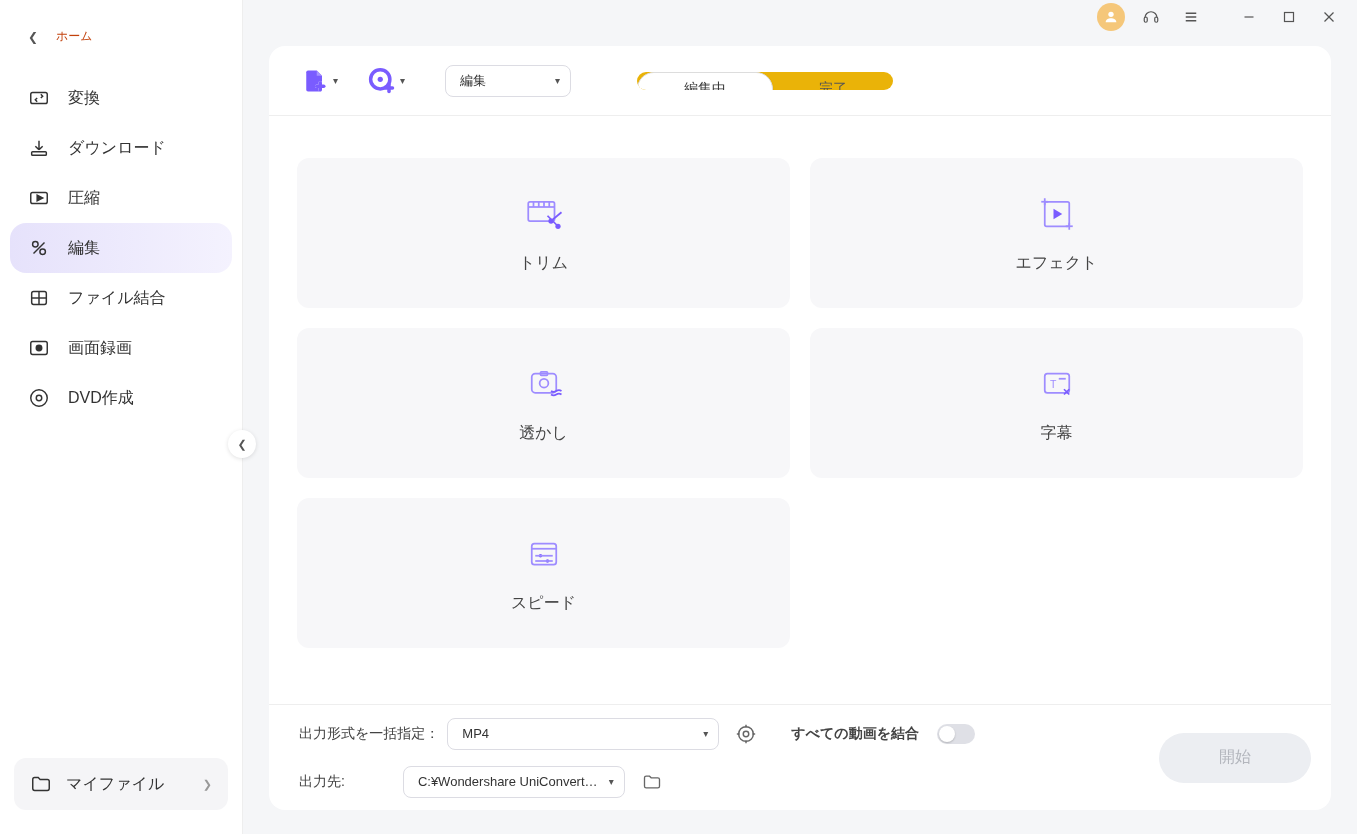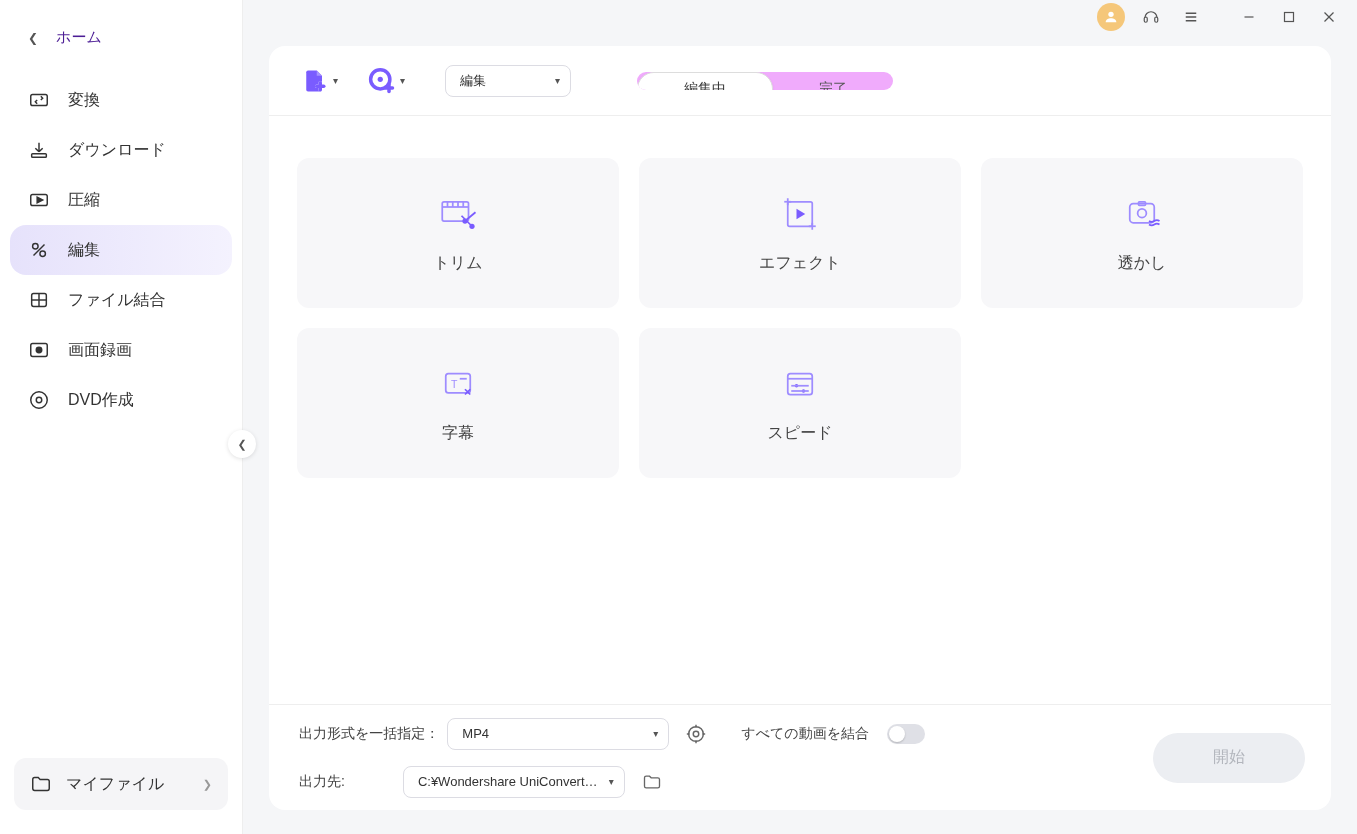--- a/index.html
+++ b/index.html
@@ -3,21 +3,21 @@
 <meta charset="utf-8">
 <style>
 * { box-sizing: border-box; margin: 0; padding: 0; }
 body { font-family: "Segoe UI", "Hiragino Kaku Gothic ProN", Meiryo, sans-serif; font-size: 14px; color: #333; background: #fff; overflow: hidden; width: 1357px; height: 834px; }
 .app { display: flex; width: 100%; height: 100%; }
 
 
 .sidebar { width: 243px; height: 100%; background: #fff; border-right: 1px solid #eee; display: flex; flex-direction: column; position: relative; padding: 10px 0; }
 .home-row { display: flex; align-items: center; padding: 18px 30px 18px 28px; cursor: pointer; }
 .home-row .chevron-left { margin-right: 18px; font-size: 12px; color: #555; }
-.home-row .label { font-size: 15px; color: #4c1d95; }
+.home-row .label { font-size: 12px; color: #c2410c; }
 .nav { margin-top: 10px; padding: 0 10px; }
 .nav-item { display: flex; align-items: center; height: 50px; padding: 0 18px; border-radius: 16px; cursor: pointer; }
 .nav-item.active { background: linear-gradient(90deg, #e6e2fb 0%, #f4f2fe 100%); }
 .nav-item .icon { width: 22px; height: 22px; margin-right: 18px; display: inline-flex; align-items: center; justify-content: center; }
 .nav-item .icon svg { width: 22px; height: 22px; }
 .nav-item .label { font-size: 16px; color: #333; }
 .sidebar-spacer { flex: 1; }
 .myfiles { margin: 0 14px 14px 14px; height: 52px; border-radius: 12px; background: #f5f5f7; display: flex; align-items: center; padding: 0 16px; cursor: pointer; }
 .myfiles .icon { width: 22px; height: 22px; margin-right: 14px; display: inline-flex; align-items: center; justify-content: center; }
 .myfiles .label { flex: 1; font-size: 16px; color: #333; }
@@ -36,44 +36,44 @@
 
 
 .content-panel { flex: 1; margin: 12px 26px 24px 26px; background: #fff; border-radius: 16px; display: flex; flex-direction: column; }
 .panel-top { height: 70px; border-bottom: 1px solid #eee; display: flex; align-items: center; padding: 0 32px; }
 .add-btn { display: inline-flex; align-items: center; cursor: pointer; margin-right: 30px; }
 .add-btn .main-icon { width: 28px; height: 28px; display: inline-flex; align-items: center; justify-content: center; }
 .add-btn .caret { font-size: 10px; color: #555; margin-left: 4px; }
 .select-box { height: 32px; border: 1px solid #dcdce3; border-radius: 8px; background: #fff; display: inline-flex; align-items: center; padding: 0 10px 0 14px; cursor: pointer; font-size: 13px; color: #333; }
 .select-box .caret { font-size: 10px; color: #555; margin-left: 10px; }
 .select-edit { width: 126px; }
-.segmented { display: inline-flex; height: 18px; border-radius: 999px; background: #f0abfc; margin-left: 66px; overflow: hidden; }
+.segmented { display: inline-flex; height: 18px; border-radius: 999px; background: #eab308; margin-left: 66px; overflow: hidden; }
 .seg-btn { padding: 0 46px; height: 34px; display: inline-flex; align-items: center; justify-content: center; font-size: 14px; color: #555; cursor: pointer; }
 .seg-btn.active { background: #fff; border-radius: 999px; box-shadow: 0 1px 3px rgba(0,0,0,.06); color: #333; margin: 0; border: 1px solid #ddd; }
 
 
 .tiles-wrap { flex: 1; padding: 42px 28px 20px 28px; overflow: auto; }
-.tiles { display: grid; grid-template-columns: repeat(3, 1fr); gap: 20px; }
+.tiles { display: grid; grid-template-columns: repeat(2, 1fr); gap: 20px; }
 .tile { height: 150px; background: #f7f7f9; border-radius: 12px; display: flex; flex-direction: column; align-items: center; justify-content: center; cursor: pointer; }
 .tile .tile-icon { width: 42px; height: 42px; display: inline-flex; align-items: center; justify-content: center; margin-bottom: 18px; }
 .tile .tile-label { font-size: 16px; color: #444; }
 
 
 .footer { height: 106px; border-top: 1px solid #eee; display: flex; align-items: center; padding: 0 30px; position: relative; flex-wrap: wrap; }
 .footer-rows { display: flex; flex-direction: column; gap: 16px; }
 .footer-row { display: flex; align-items: center; }
 .footer-label { font-size: 14px; color: #444; margin-right: 8px; }
-.format-select { width: 222px; }
+.format-select { width: 272px; }
 .output-select { width: 222px; }
 .icon-btn { width: 30px; height: 30px; border-radius: 6px; display: inline-flex; align-items: center; justify-content: center; cursor: pointer; margin-left: 12px; color: #666; }
 .merge-group { display: inline-flex; align-items: center; margin-left: 30px; }
-.merge-label { font-size: 14px; color: #444; margin-right: 18px; }
+.merge-label { font-size: 14px; color: #444; margin-right: 18px; font-weight: bold; }
 .toggle { width: 38px; height: 20px; border-radius: 999px; background: #dfe0e6; position: relative; cursor: pointer; }
 .toggle .knob { position: absolute; left: 2px; top: 2px; width: 16px; height: 16px; border-radius: 50%; background: #fff; box-shadow: 0 1px 2px rgba(0,0,0,.2); }
-.start-btn { position: absolute; right: 26px; top: 50%; transform: translateY(-50%); height: 50px; padding: 0 60px; border-radius: 999px; background: #eceef2; color: #b3b6bd; display: inline-flex; align-items: center; font-size: 16px; cursor: pointer; }
+.start-btn { position: absolute; right: 20px; top: 50%; transform: translateY(-50%); height: 50px; padding: 0 60px; border-radius: 999px; background: #eceef2; color: #b3b6bd; display: inline-flex; align-items: center; font-size: 16px; cursor: pointer; }
 </style>
 </head>
 <body>
 
 <div class="app">
 
   <div class="sidebar">
     <div class="home-row">
       <span class="chevron-left">❮</span>
       <span class="label">ホーム</span>

